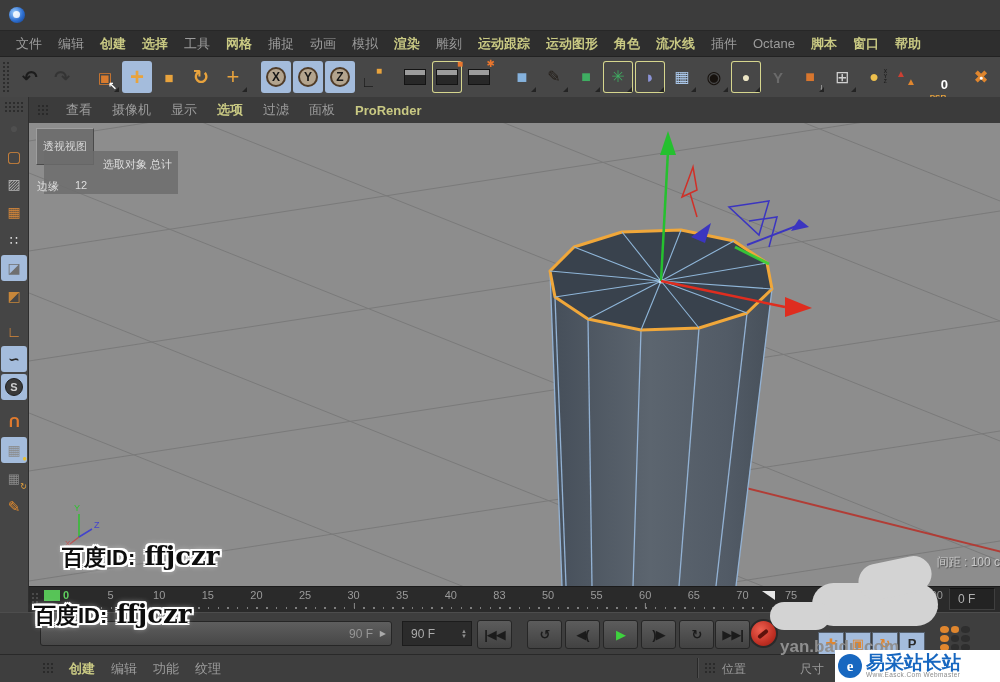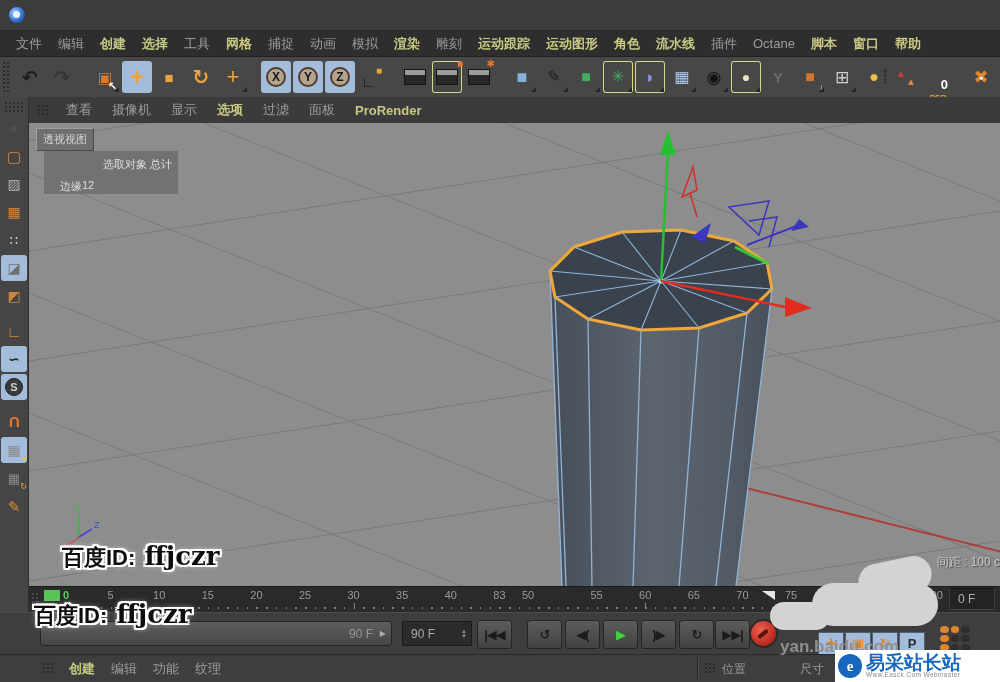--- a/index.html
+++ b/index.html
@@ -48,24 +48,24 @@
   .sidebar{position:absolute;left:0;top:97px;width:29px;height:557px;background:#454545;border-right:1px solid #2e2e2e;display:flex;flex-direction:column;align-items:center;padding-top:3px;box-sizing:border-box;}
   .s-item{position:relative;width:26px;height:26px;margin:1px 0;display:flex;align-items:center;justify-content:center;border-radius:3px;flex:none;}
   .s-item .glyph{line-height:1;font-size:14px;}
   .s-item .sub{position:absolute;right:0;bottom:0;font-size:8px;line-height:1;}
   .s-item.k-grip{height:12px;width:20px;background-image:radial-gradient(#2d2d2d 35%,transparent 37%);background-size:4px 4px;}
   .s-item.k-circle .glyph{width:18px;height:18px;border-radius:50%;background:#3a3a3a;border:1.5px solid #202020;color:#cfcfcf;font-size:11px;font-weight:bold;display:flex;align-items:center;justify-content:center;box-sizing:border-box;}
 
   
   .viewport{position:absolute;left:29px;top:123px;width:971px;height:463px;background:#8d8d8d;}
   .viewport svg{display:block;width:100%;height:100%;}
-  .vp-label{position:absolute;left:7px;top:5px;padding:3px 6px;background:#6f6f6f;border:1px solid #9e9e9e;border-right-color:#4a4a4a;border-bottom-color:#4a4a4a;color:#d4d4d4;font-size:11px;}
+  .vp-label{position:absolute;left:7px;top:5px;padding:10px 6px;background:#6f6f6f;border:1px solid #9e9e9e;border-right-color:#4a4a4a;border-bottom-color:#4a4a4a;color:#d4d4d4;font-size:11px;}
   .sel-panel{position:absolute;left:15px;top:28px;width:134px;height:43px;background:rgba(108,108,108,.82);}
   .sel-header{position:absolute;right:6px;top:6px;font-size:11px;color:#dedede;white-space:nowrap;}
-  .sel-row{position:absolute;left:8px;top:56px;font-size:11px;color:#dedede;display:flex;margin-left:23px;}
+  .sel-row{position:absolute;left:8px;top:56px;font-size:11px;color:#dedede;display:flex;gap:16px;}
   .grid-spacing{position:absolute;right:0;top:431px;font-size:12px;color:#c8c8c8;text-shadow:1px 1px 1px #4c4c4c;white-space:nowrap;}
   .axis-gizmo{position:absolute;left:36px;top:378px;}
 
   
   .ruler{position:absolute;left:29px;top:586px;width:971px;height:26px;background:#2a2a2a;border-top:1px solid #1b1b1b;box-sizing:border-box;}
   .ruler-grip{position:absolute;left:2px;top:5px;width:8px;height:15px;background-image:radial-gradient(#4a4a4a 35%,transparent 37%);background-size:4px 4px;}
   .frame-marker{position:absolute;left:15px;top:3px;width:16px;height:11px;background:#57c457;}
   .marker-label{position:absolute;left:34px;top:2px;font-size:11px;font-weight:bold;color:#5ecf5e;}
   .ruler-num{position:absolute;top:2px;transform:translateX(-50%);font-size:11px;color:#9a9a9a;}
   .ruler-num.tick::after{content:"";position:absolute;left:50%;bottom:-7px;width:1px;height:5px;background:#8a8a8a;}
@@ -430,21 +430,21 @@
     <div class="current-frame">0 F</div>
   <span class="ruler-num" style="left: 81.6px;">5</span>
       <span class="ruler-num" style="left: 130.2px;">10</span>
       <span class="ruler-num" style="left: 178.8px;">15</span>
       <span class="ruler-num" style="left: 227.4px;">20</span>
       <span class="ruler-num" style="left: 276px;">25</span>
       <span class="ruler-num tick" style="left: 324.6px;">30</span>
       <span class="ruler-num" style="left: 373.2px;">35</span>
       <span class="ruler-num" style="left: 421.8px;">40</span>
       <span class="ruler-num" style="left: 470.4px;">83</span>
-      <span class="ruler-num" style="left: 499px;">50</span>
+      <span class="ruler-num" style="left: 519px;">50</span>
       <span class="ruler-num" style="left: 567.6px;">55</span>
       <span class="ruler-num tick" style="left: 616.2px;">60</span>
       <span class="ruler-num" style="left: 664.8px;">65</span>
       <span class="ruler-num" style="left: 713.4px;">70</span>
       <span class="ruler-num" style="left: 762px;">75</span>
       <span class="ruler-num" style="left: 810.6px;">80</span>
       <span class="ruler-num" style="left: 859.2px;">85</span>
       <span class="ruler-num" style="left: 907.8px;">90</span>
     </div>
 

